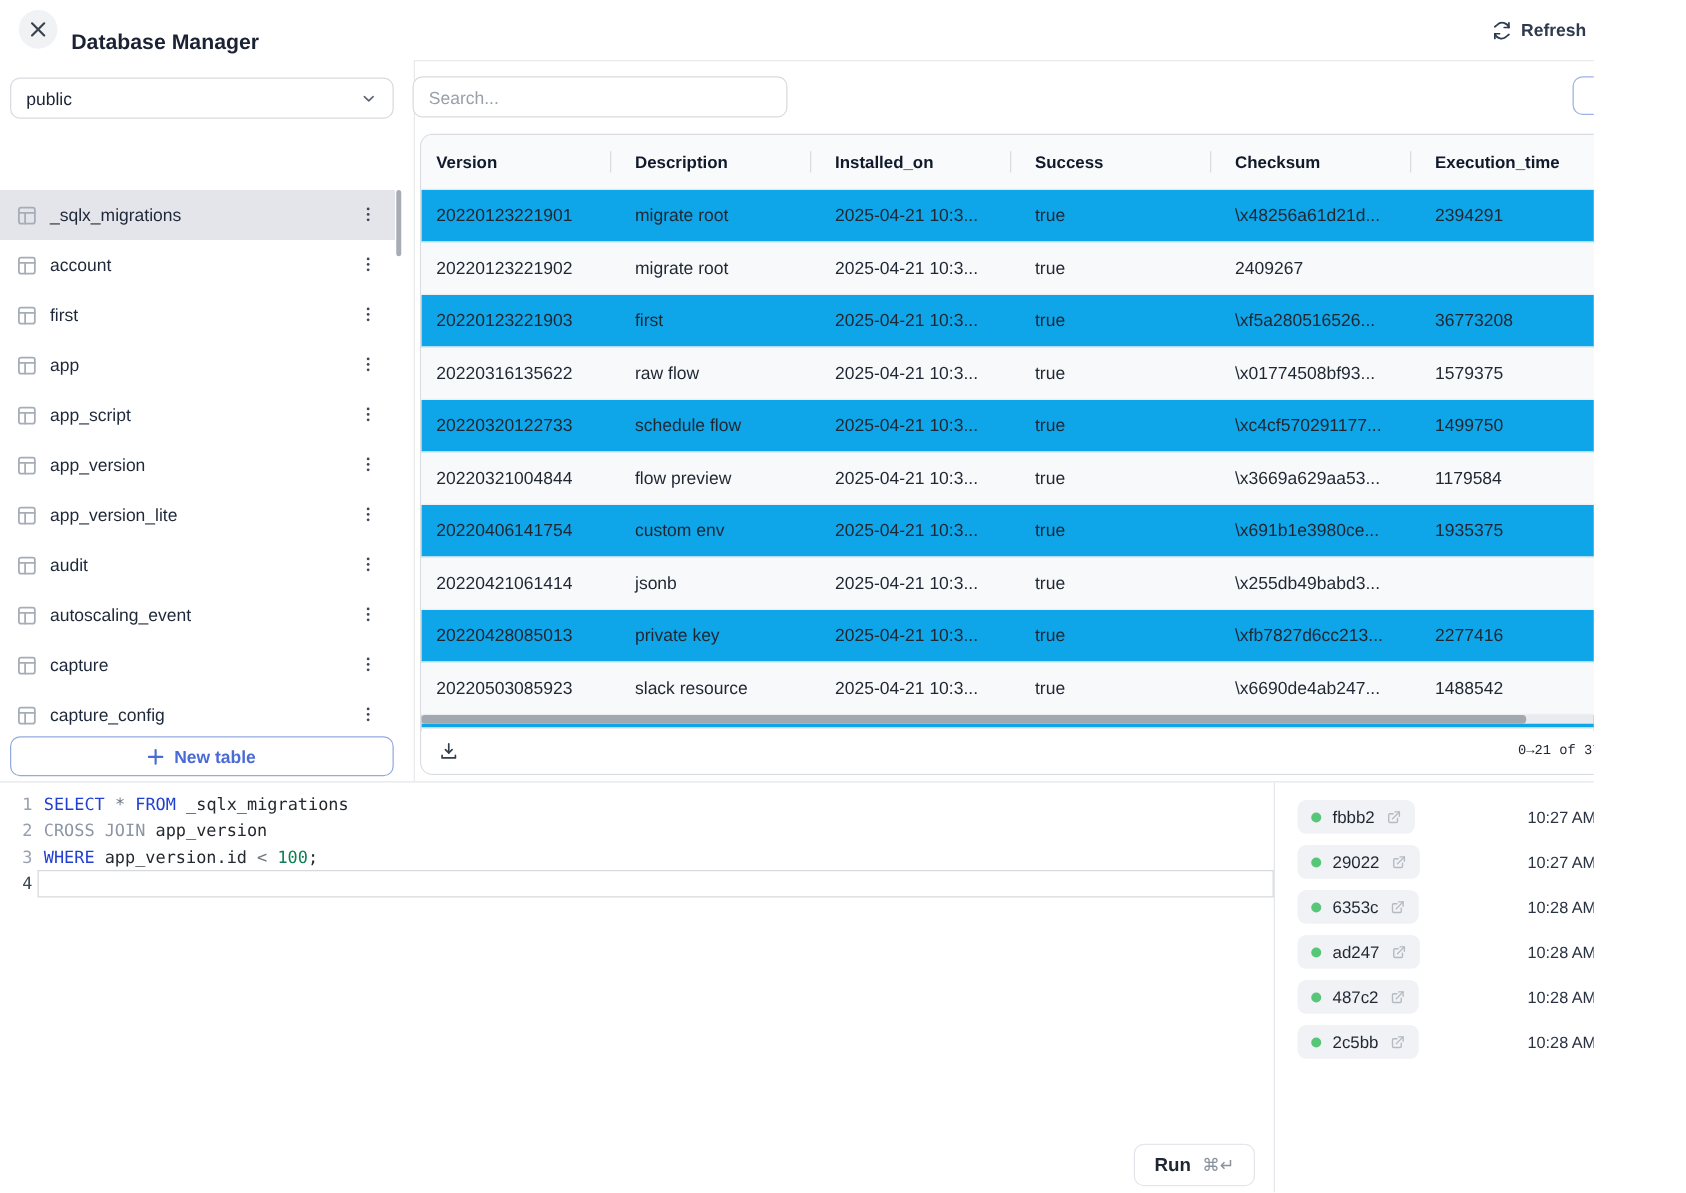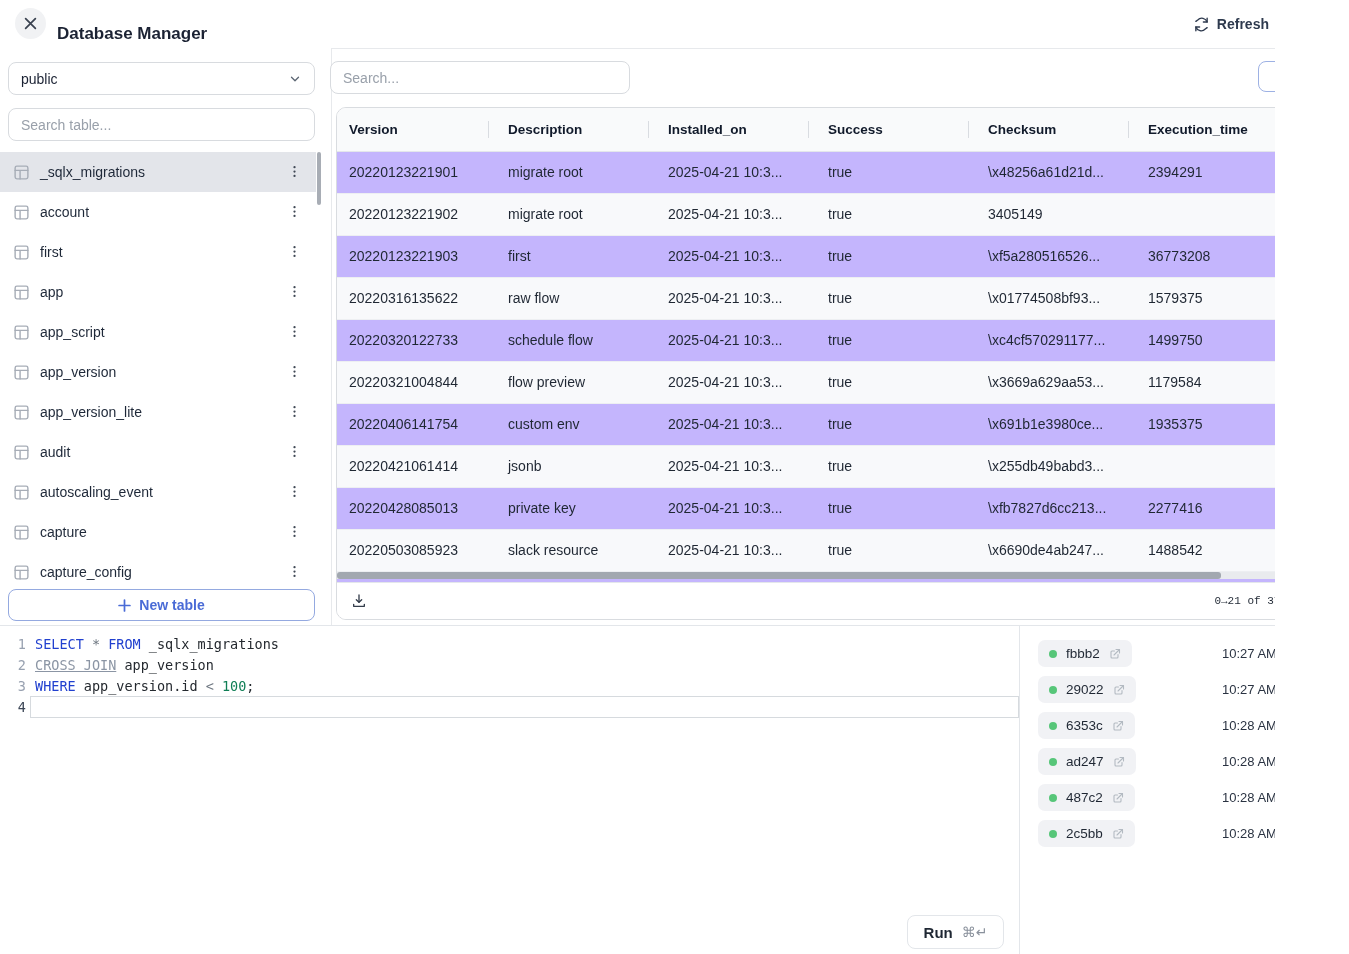--- a/index.html
+++ b/index.html
@@ -31,41 +31,41 @@
   .grid-search{position:absolute;left:6px;top:13px;width:300px;height:33px;border:1px solid #d8dbdf;border-radius:8px;box-sizing:border-box;padding:0 12px;font-size:14px;color:#1b2233;outline:none;font-family:"Liberation Sans",sans-serif;}
   .grid-search::placeholder{color:#99a0aa;}
   .insert-btn{position:absolute;right:8px;top:13px;width:75px;height:31px;border:1px solid #9db1e4;border-radius:8px;background:#fff;color:#4a6bd6;font-size:14px;font-weight:600;display:flex;align-items:center;justify-content:center;gap:6px;cursor:pointer;font-family:"Liberation Sans",sans-serif;flex-direction:column;}
 
   .table-card{position:absolute;left:12px;top:59px;width:997px;height:513px;border:1px solid #d9dce0;border-radius:10px;background:#fff;box-sizing:border-box;overflow:hidden;}
   .thead{height:43px;background:#f9fafb;border-bottom:1px solid #e4e7eb;display:flex;overflow:hidden;}
   .th{flex:none;width:160px;padding-left:20px;box-sizing:border-box;font-size:13.5px;font-weight:700;color:#111a2b;line-height:43px;white-space:nowrap;position:relative;overflow:hidden;}
   .th:first-child{width:151px;padding-left:12px;}
   .th+.th::before{content:'';position:absolute;left:0;top:13px;width:1px;height:17px;background:#d9dce1;}
   .tbody{position:relative;height:433px;overflow:hidden;}
-  .tr{height:42px;display:flex;border-bottom:1px solid #edeff2;box-sizing:border-box;background:#c4b5fd;overflow:hidden;}
+  .tr{height:42px;display:flex;border-bottom:1px solid #edeff2;box-sizing:border-box;background:#0ea5e9;overflow:hidden;}
   .tr:nth-child(even){background:#f8f9fb;}
   .td{flex:none;width:160px;padding-left:20px;box-sizing:border-box;font-size:14px;color:#1f2733;line-height:41px;white-space:nowrap;overflow:hidden;}
   .td:first-child{width:151px;padding-left:12px;}
   .v-scroll{position:absolute;right:4px;top:5px;width:5px;height:30px;background:#9ea5ae;border-radius:3px;}
   .h-scroll{position:absolute;left:0;right:0;bottom:6px;height:7px;background:#e9ebee;}
   .h-thumb{position:absolute;left:0;top:0;width:884px;height:7px;background:#a2a8b0;border-radius:3px;}
   .tfoot{position:absolute;left:0;right:0;bottom:0;height:37px;border-top:1px solid #e4e7eb;display:flex;align-items:center;padding:0 12px;box-sizing:border-box;background:#fff;}
   .download-btn{border:none;background:transparent;display:flex;cursor:pointer;padding:2px;}
   .row-count{margin-left:auto;font-size:11px;color:#1f2733;font-family:Liberation Mono, monospace;}
 
   
   .bottom{position:absolute;left:0;top:625px;width:1349px;height:329px;border-top:1px solid #e3e6ea;box-sizing:border-box;background:#fff;}
   .editor{position:absolute;left:0;top:0;width:1020px;height:329px;border-right:1px solid #e3e6ea;box-sizing:border-box;}
   .code-area{position:absolute;left:0;top:8px;right:1px;font-family:"DejaVu Sans Mono","Liberation Mono",monospace;font-size:13.5px;line-height:21px;white-space:pre;}
   .code-line{display:flex;height:21px;}
   .ln{flex:none;width:26px;text-align:right;color:#98a1b0;user-select:none;}
   .code-line.active .ln{color:#3c4656;}
   .code{margin-left:9px;}
   .tok-kw{color:#2140cf;}
-  .tok-kw2{color:#8b95a4;text-decoration:underline;}
+  .tok-kw2{color:#8b95a4;}
   .tok-op{color:#6e7781;}
   .tok-num{color:#0f7e55;}
   .tok-pl{color:#24292f;}
   .active-box{position:absolute;left:30px;right:0;top:70px;height:22px;border:1px solid #d6dade;box-sizing:border-box;}
   .run-btn{position:absolute;right:15px;bottom:6px;width:97px;height:34px;border:1px solid #e3e6ea;border-radius:8px;background:#fff;display:flex;align-items:center;justify-content:center;gap:9px;cursor:pointer;font-family:"Liberation Sans",sans-serif;}
   .run-label{font-size:15px;font-weight:700;color:#1f2733;}
   .run-shortcut{font-size:14px;color:#8a919c;}
 
   .results{position:absolute;left:1020px;top:0;width:329px;height:329px;overflow:hidden;}
   .result-row{position:relative;height:36px;}
@@ -114,21 +114,20 @@
 
   <aside class="sidebar">
     <div class="schema-select">
       <span>public</span>
       <span class="chev">
         <svg width="14" height="14" viewBox="0 0 24 24" fill="none" stroke="#5b6572" stroke-width="2.2" stroke-linecap="round" stroke-linejoin="round">
             <polyline points="6 9 12 15 18 9"></polyline>
           </svg>
       </span>
     </div>
-    <input class="table-search" type="text" placeholder="Search table..." style="">
     <div class="table-list">
         <div class="table-item selected">
           <div class="tbl-icon" style="display: flex;">
             <svg width="17" height="17" viewBox="0 0 24 24" fill="none" stroke="#a7adb7" stroke-width="2" stroke-linecap="round">
               <rect x="3" y="3" width="18" height="18" rx="2.5"></rect>
               <path d="M3 9h18M10 9v12"></path>
             </svg>
           </div>
           <div class="tbl-label">_sqlx_migrations</div>
           <div class="kebab">
@@ -340,21 +339,21 @@
             <div class="td">2025-04-21 10:3...</div>
             <div class="td">true</div>
             <div class="td">\x48256a61d21d...</div>
             <div class="td">2394291</div>
           </div>
           <div class="tr">
             <div class="td">20220123221902</div>
             <div class="td">migrate root</div>
             <div class="td">2025-04-21 10:3...</div>
             <div class="td">true</div>
-            <div class="td">3405149</div>
+            <div class="td">2409267</div>
           </div>
           <div class="tr">
             <div class="td">20220123221903</div>
             <div class="td">first</div>
             <div class="td">2025-04-21 10:3...</div>
             <div class="td">true</div>
             <div class="td">\xf5a280516526...</div>
             <div class="td">36773208</div>
           </div>
           <div class="tr">

